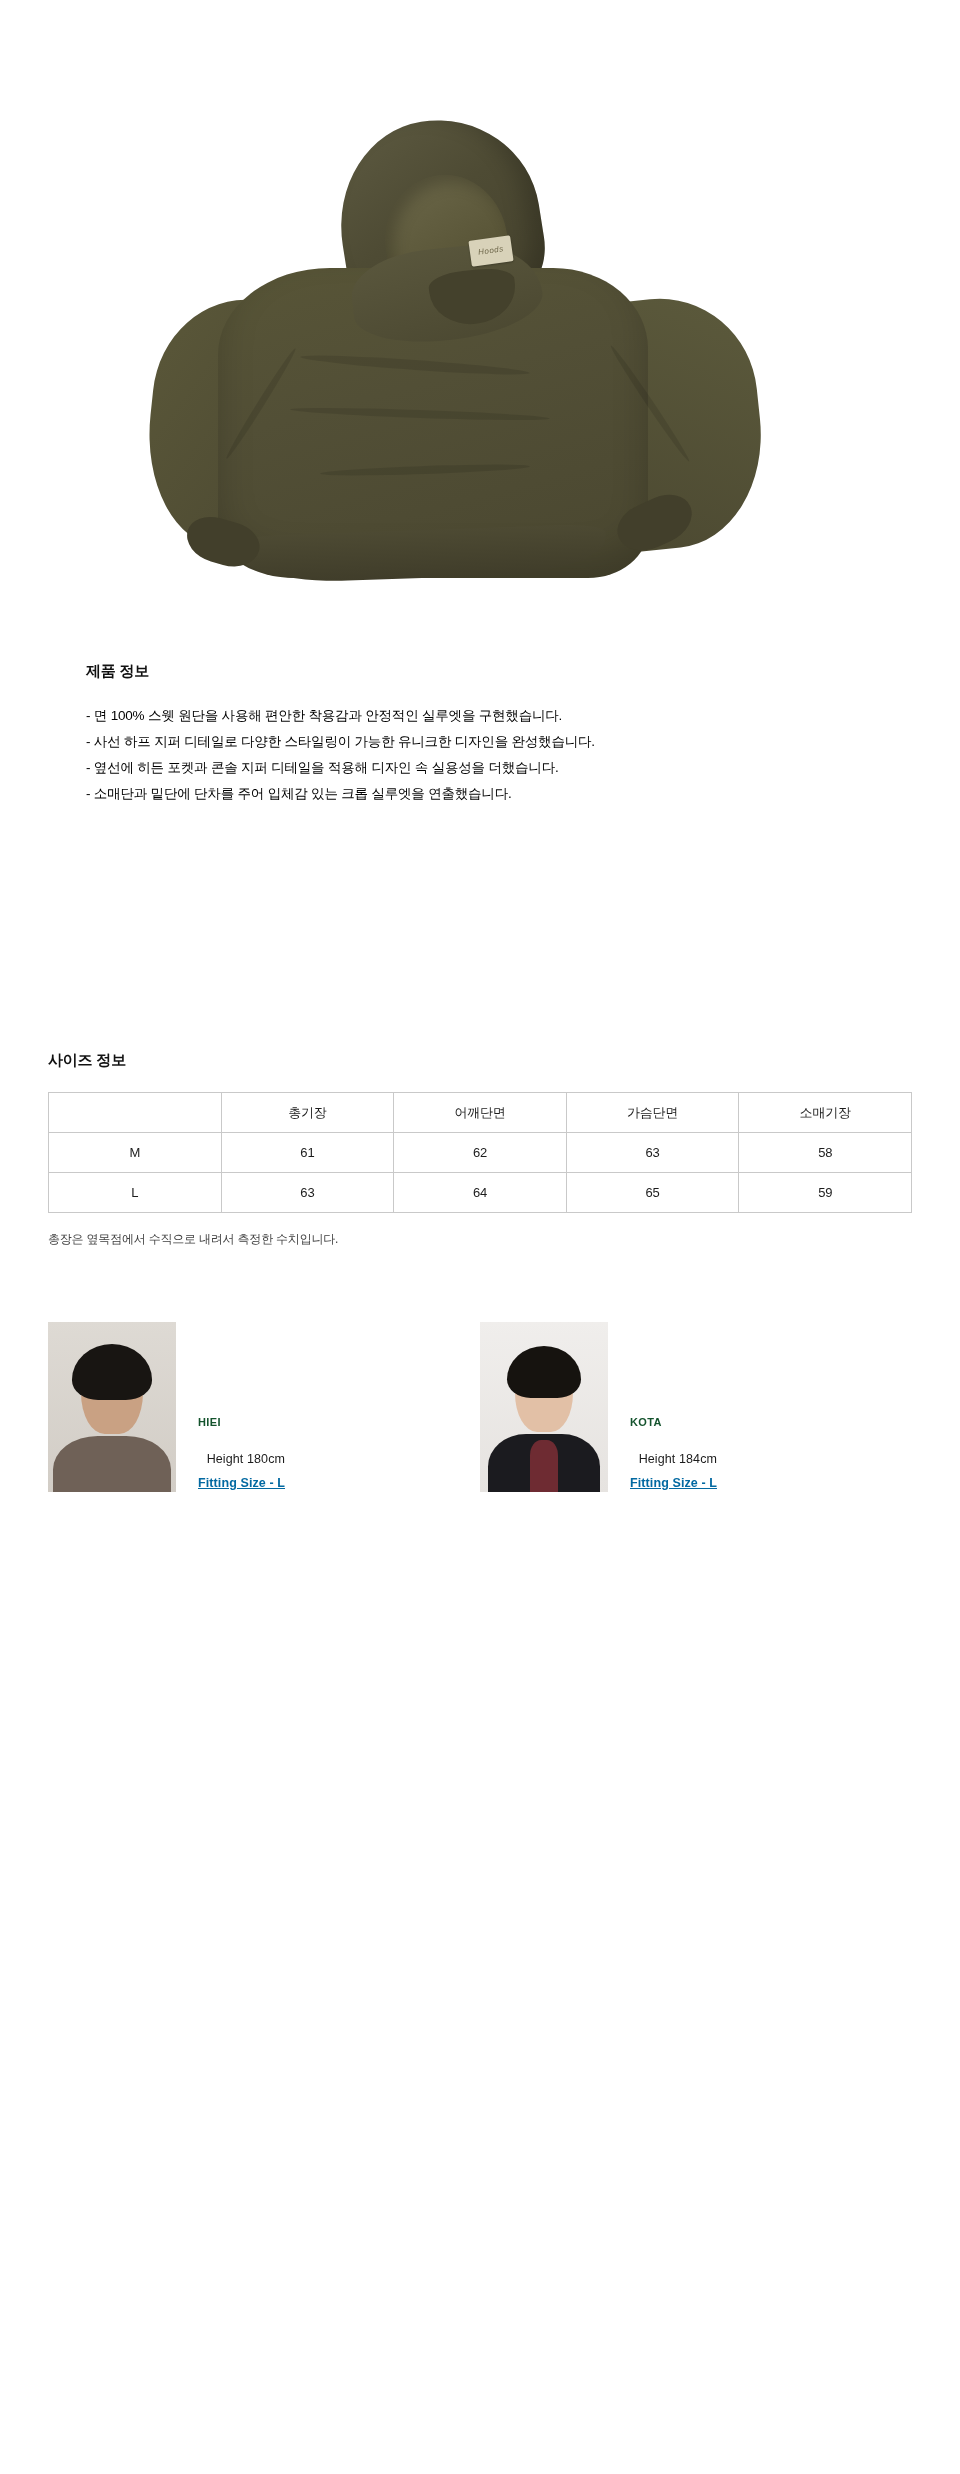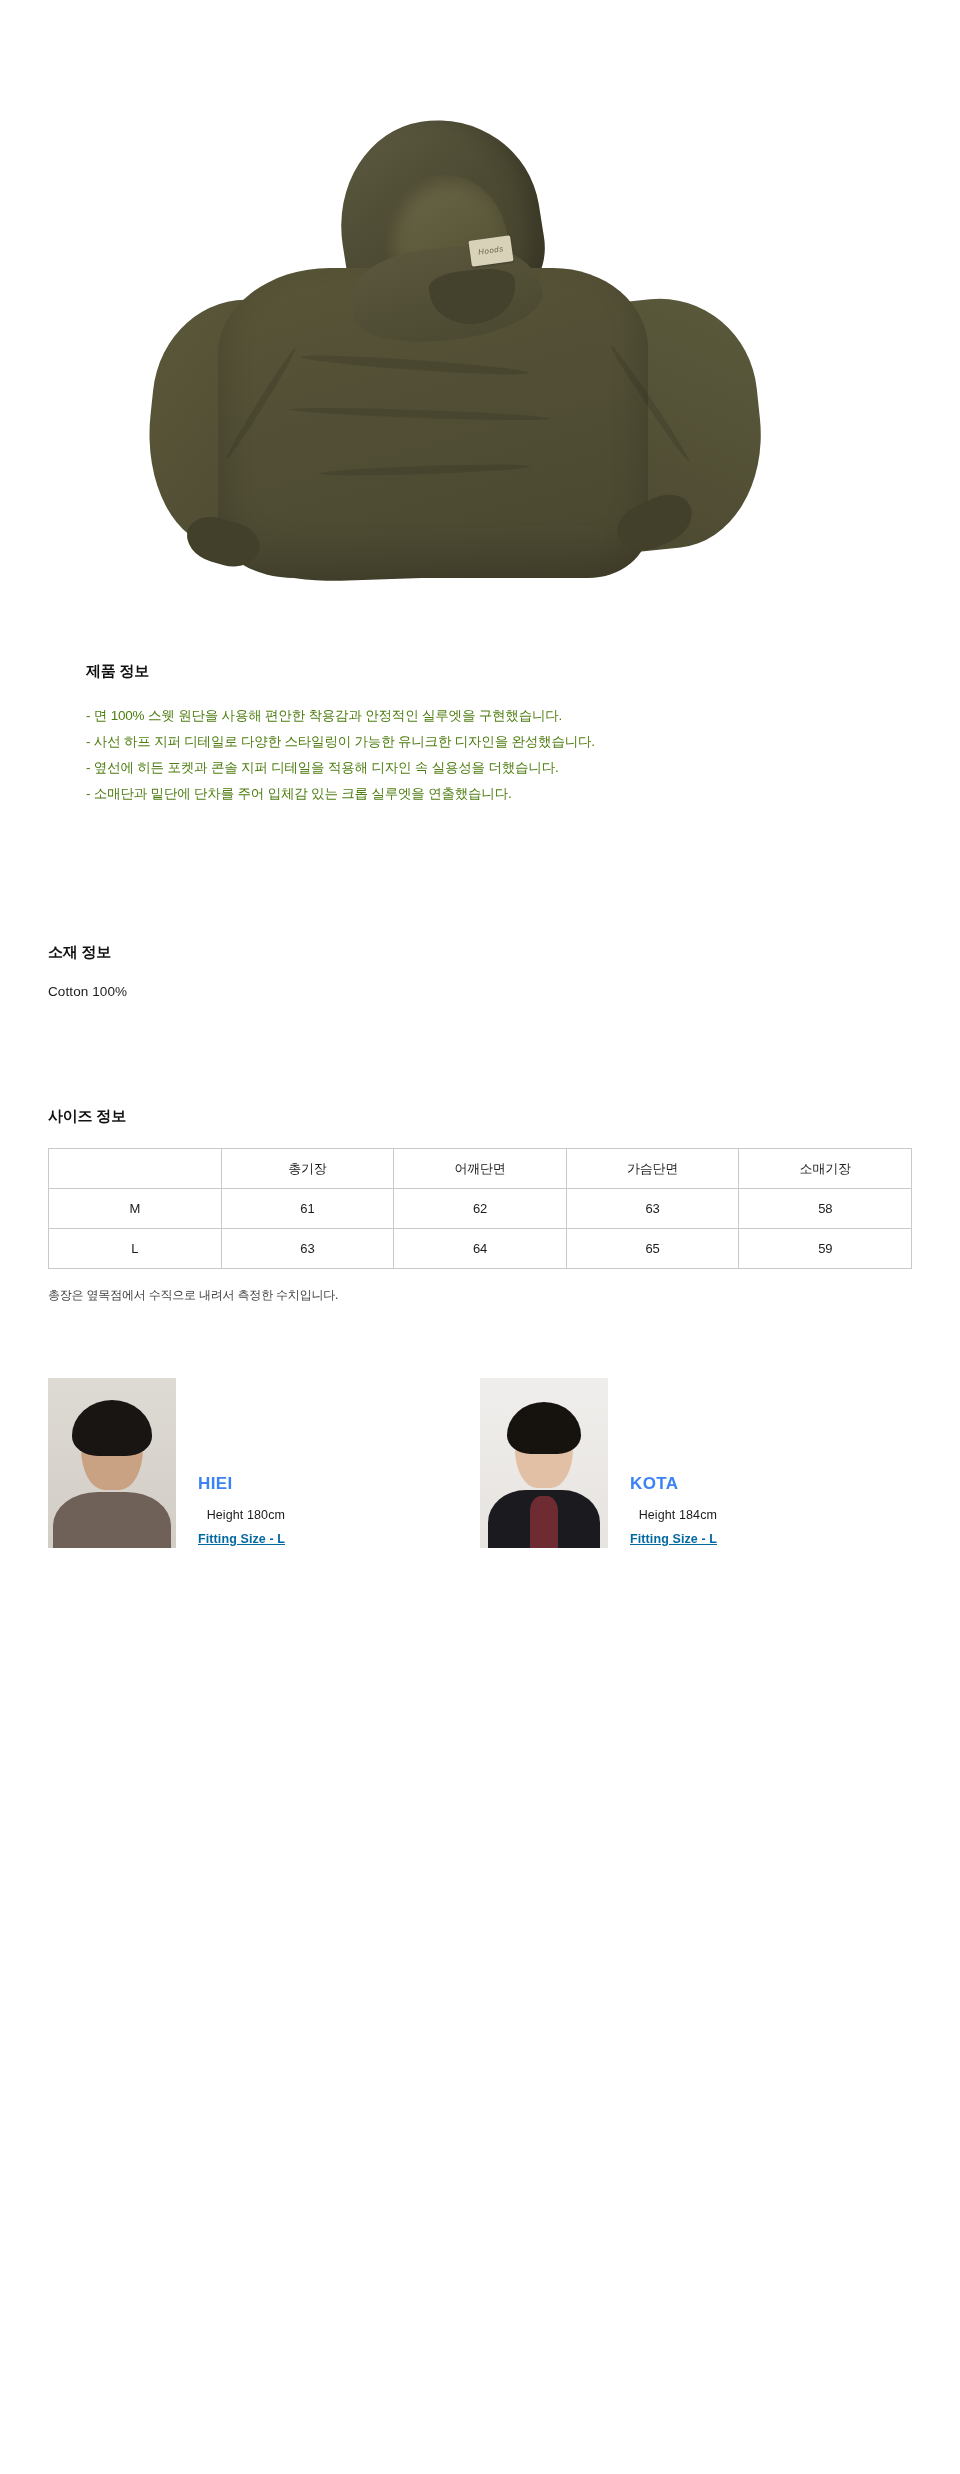--- a/index.html
+++ b/index.html
@@ -150,21 +150,21 @@
     font-size: 15px;
     font-weight: bold;
     margin: 0 0 22px 0;
     letter-spacing: -0.2px;
     color: #111;
   }
   .product-info { padding-top: 22px; margin-left: 38px; }
   .info-line {
     font-size: 13.5px;
     line-height: 26px;
-    color: #4d7c0f;
+    color: #000000;
     letter-spacing: -0.2px;
   }
   .spacer-lg { height: 136px; }
   .spacer-md { height: 108px; }
   .spacer-sm { height: 72px; }
 
   .material-value {
     font-size: 13.5px;
     color: #1c1c1c;
     letter-spacing: 0.1px;
@@ -250,25 +250,25 @@
     content: "";
     position: absolute; left: 50%; top: 6px; transform: translateX(-50%);
     width: 28px; height: 52px; background: #6e2b32;
     border-radius: 40% 40% 0 0 / 30% 30% 0 0;
   }
   .model-meta {
     padding-left: 22px;
     padding-bottom: 2px;
   }
   .model-name {
-    font-size: 17px;
+    font-size: 11px;
     font-weight: bold;
-    color: #3b82f6;
+    color: #14532d;
     letter-spacing: 0.4px;
-    margin-bottom: 14px;
+    margin-bottom: 24px;
   }
   .model-height {
     font-size: 12.5px;
     color: #1c1c1c;
     margin-bottom: 10px;
     letter-spacing: 0.1px;
     text-align: right;
   }
   .model-fit {
     font-size: 12.5px;
@@ -308,24 +308,20 @@
   <div class="section product-info">
     <h2 class="sec-title">제품 정보</h2>
     <div class="info-line">- 면 100% 스웻 원단을 사용해 편안한 착용감과 안정적인 실루엣을 구현했습니다.</div>
     <div class="info-line">- 사선 하프 지퍼 디테일로 다양한 스타일링이 가능한 유니크한 디자인을 완성했습니다.</div>
     <div class="info-line">- 옆선에 히든 포켓과 콘솔 지퍼 디테일을 적용해 디자인 속 실용성을 더했습니다.</div>
     <div class="info-line">- 소매단과 밑단에 단차를 주어 입체감 있는 크롭 실루엣을 연출했습니다.</div>
   </div>
 
   <div class="spacer-lg"></div>
 
-  <div class="section material-info">
-    <h2 class="sec-title">소재 정보</h2>
-    <div class="material-value">Cotton 100%</div>
-  </div>
 
   <div class="spacer-md"></div>
 
   <div class="section size-info">
     <h2 class="sec-title">사이즈 정보</h2>
     <table class="size-table">
       <thead>
         <tr>
           <th></th>
           <th>총기장</th>

